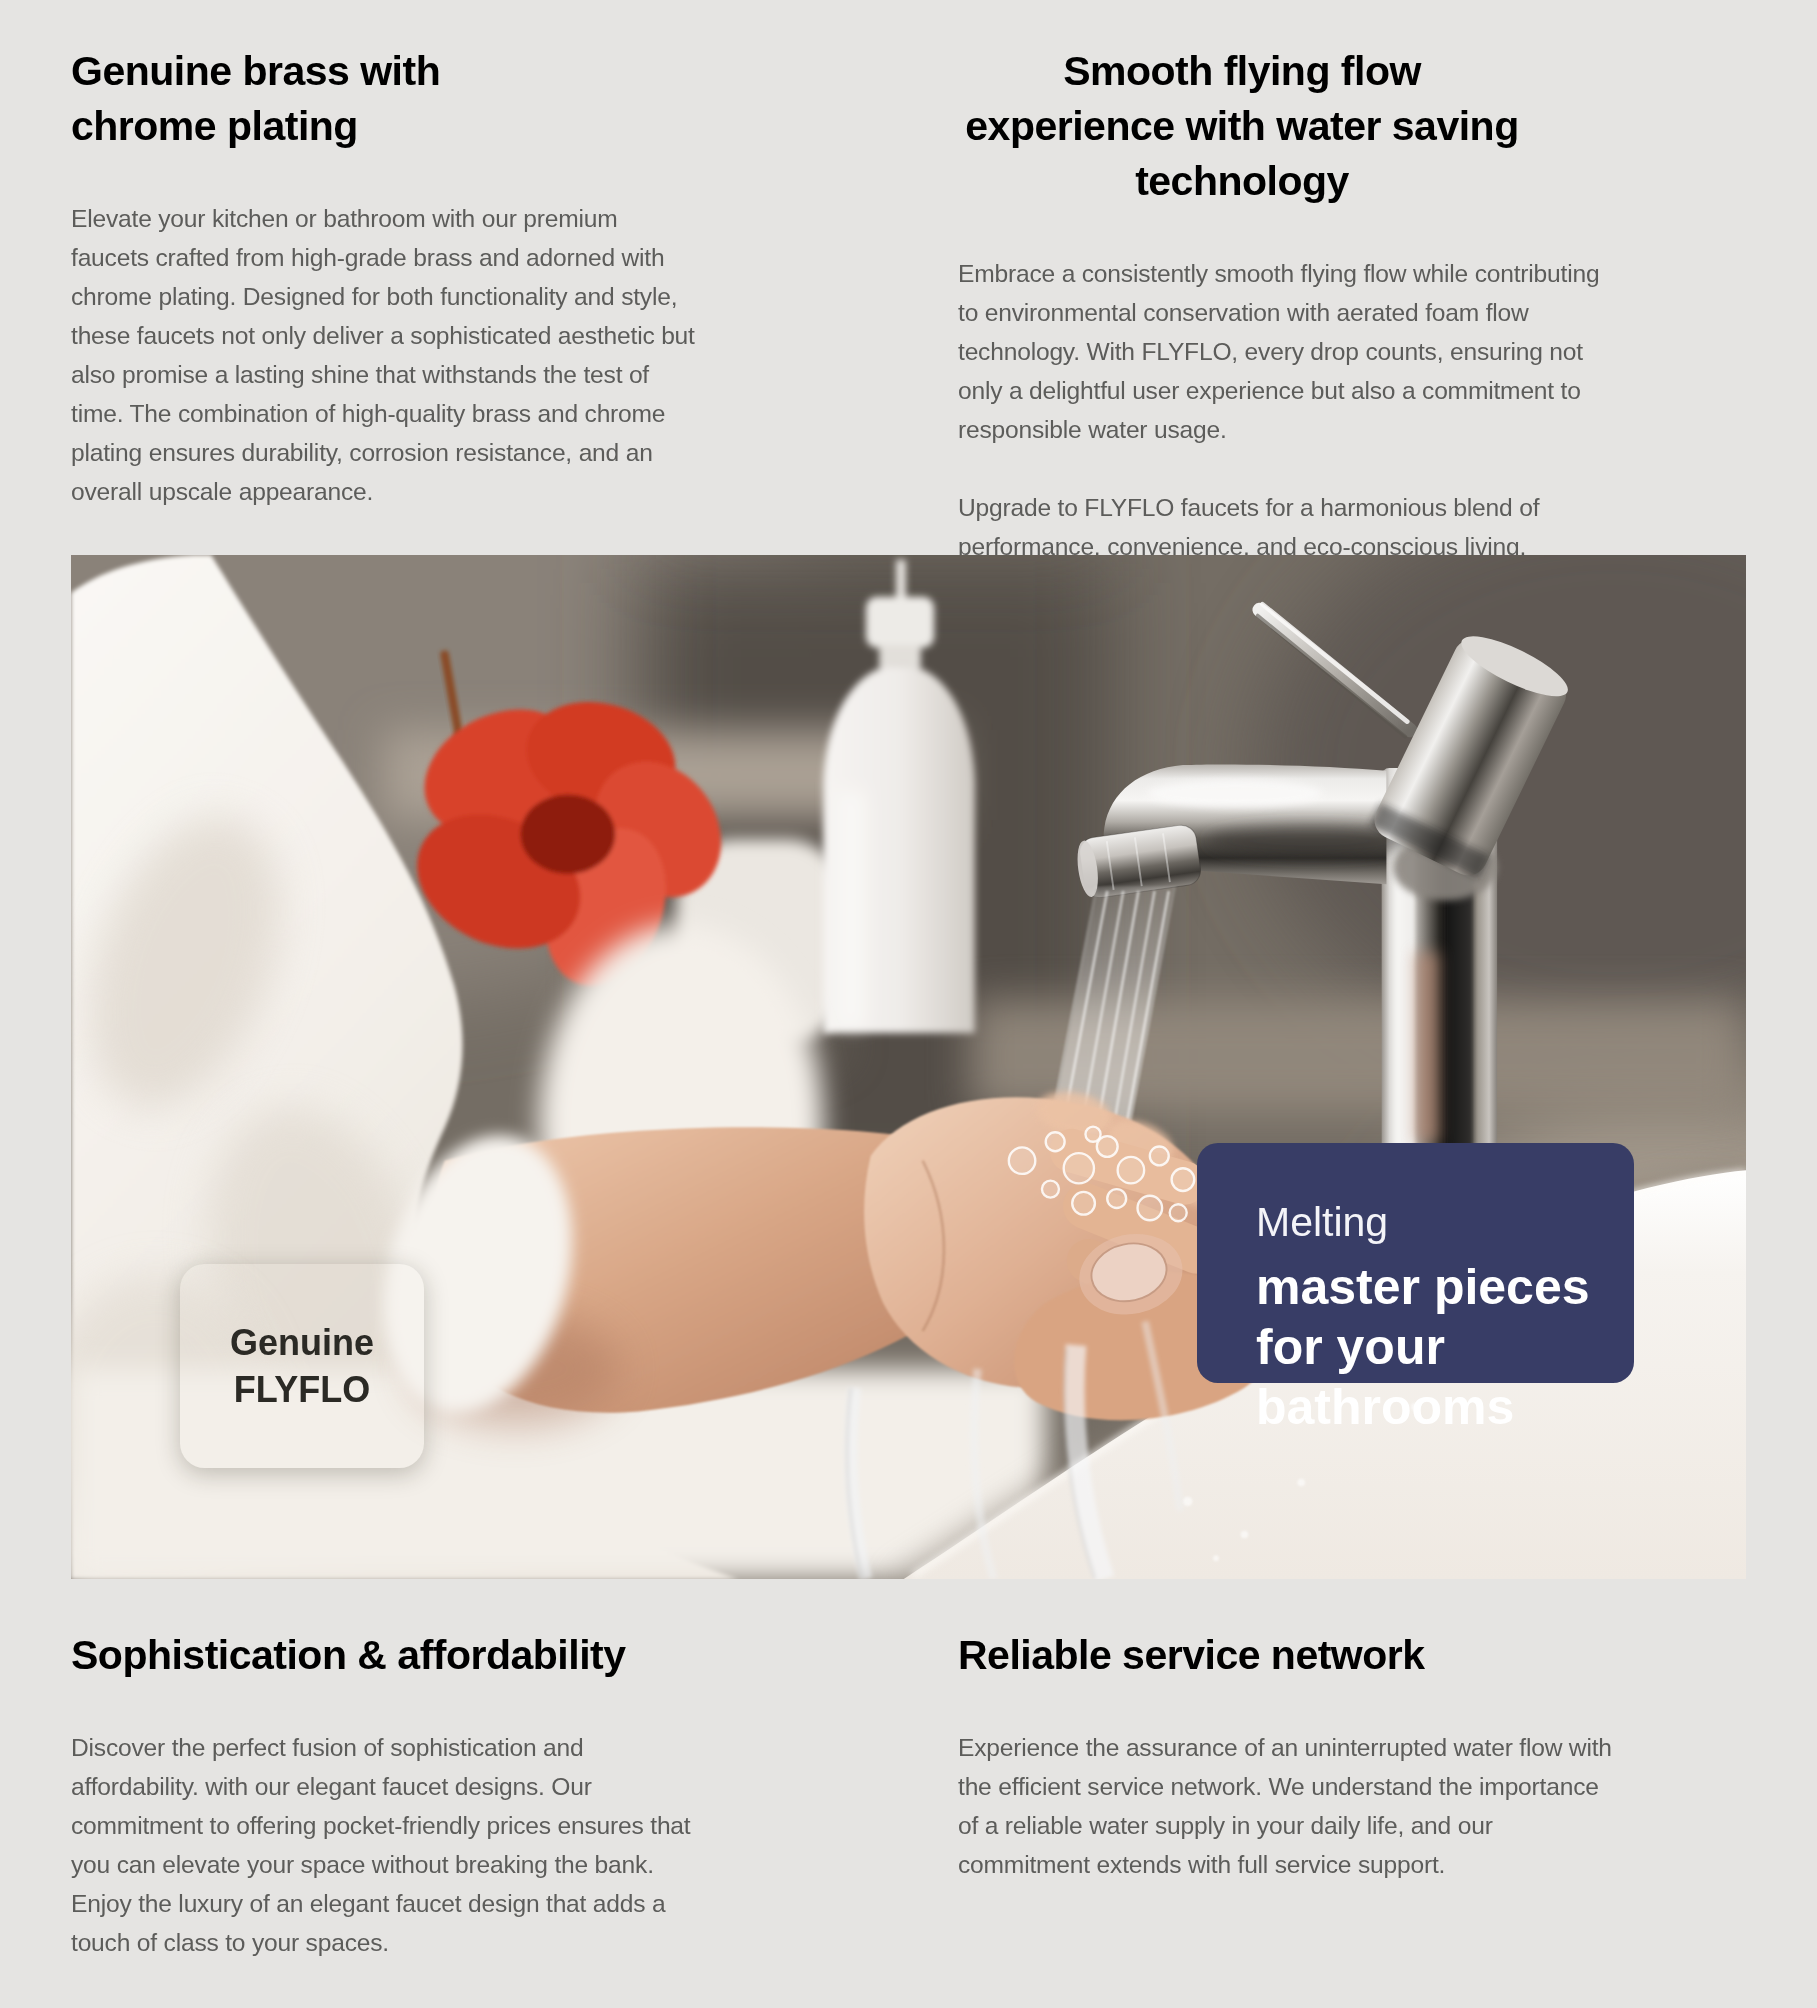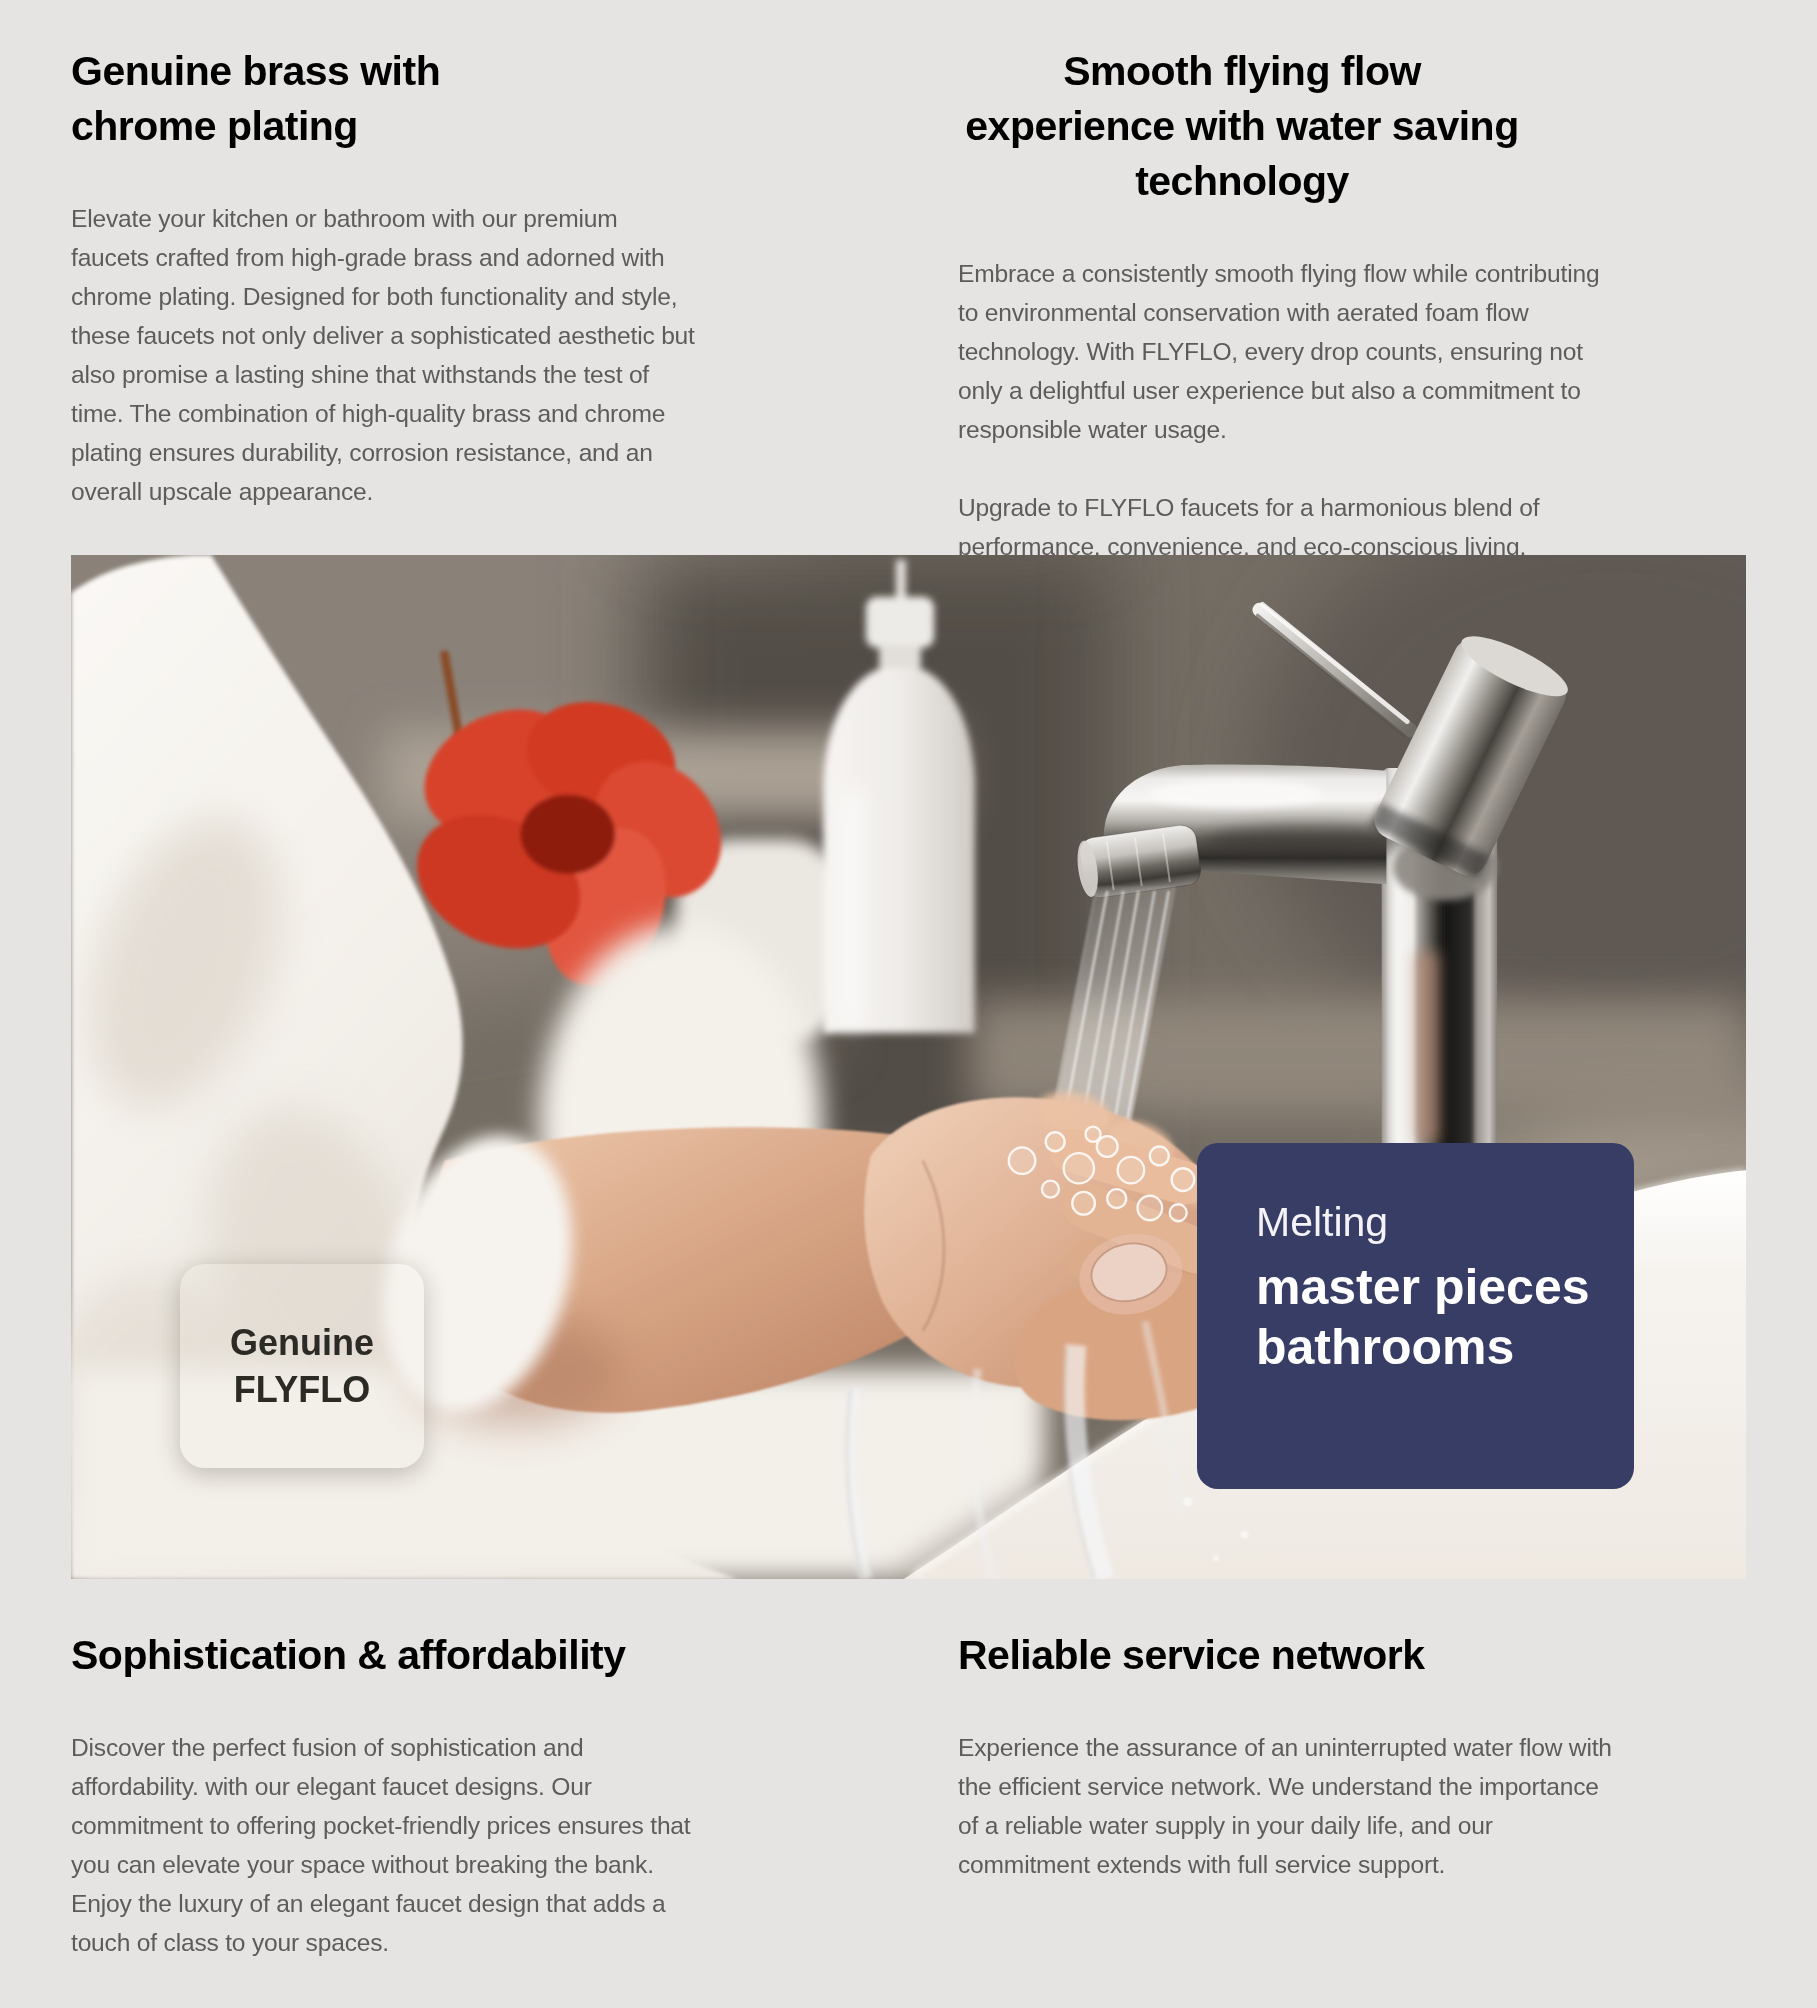--- a/index.html
+++ b/index.html
@@ -34,21 +34,21 @@
   .badge-gold{
     position:absolute;left:109px;top:709px;width:244px;height:204px;
     border-radius:24.6px;
     background:linear-gradient(118deg,#a1772a 0%,#d2a647 16%,#f0d884 36%,#e7c express 0%),
   linear-gradient(118deg,#a1772a 0%,#d2a647 16%,#f0d884 36%,#e3bc5c 52%,#b9892f 70%,#d9b255 86%,#93702a 100%);
     display:flex;flex-direction:column;align-items:center;justify-content:center;
     text-align:center;box-shadow:0 5.7px 23px rgba(40,35,20,.25);
   }
   .badge-line{font-size:36px;line-height:47px;font-weight:700;color:#2b2a25;letter-spacing:0;}
   .overlay-navy{
-    position:absolute;left:1126px;top:588px;width:437px;height:346px;
+    position:absolute;left:1126px;top:588px;width:437px;height:240px;
     border-radius:21px;background:#383d66;
     box-sizing:border-box;padding:55px 38px 0 59px;
   }
   .overlay-intro{font-size:41px;line-height:49px;font-weight:400;color:#f4f4f8;margin:0 0 9.5px 0;}
   .overlay-bold{font-size:50px;line-height:60px;font-weight:700;color:#ffffff;margin:0;letter-spacing:0;}
 </style>
 </head>
 <body>
 
 <div class="col col-tl">
@@ -305,20 +305,21 @@
   </svg>
 
   <div class="badge-gold">
     <span class="badge-line">Genuine</span>
     <span class="badge-line">FLYFLO</span>
   </div>
 
   <div class="overlay-navy">
     <p class="overlay-intro">Melting</p>
     <p class="overlay-bold">master pieces</p>
+    <p class="overlay-bold">for your</p>
     <p class="overlay-bold">bathrooms</p>
   </div>
 </div>
 
 <div class="col col-bl">
   <h2 class="sec-heading">Sophistication &amp; affordability</h2>
   <p class="sec-body">Discover the perfect fusion of sophistication and affordability. with our elegant faucet designs. Our commitment to offering pocket-friendly prices ensures that you can elevate your space without breaking the bank. Enjoy the luxury of an elegant faucet design that adds a touch of class to your spaces.</p>
 </div>
 
 <div class="col col-br">

